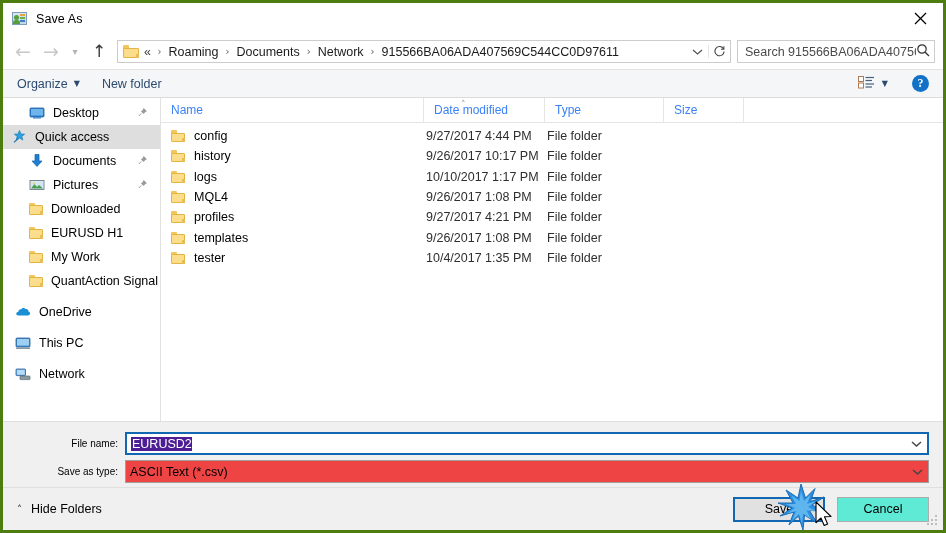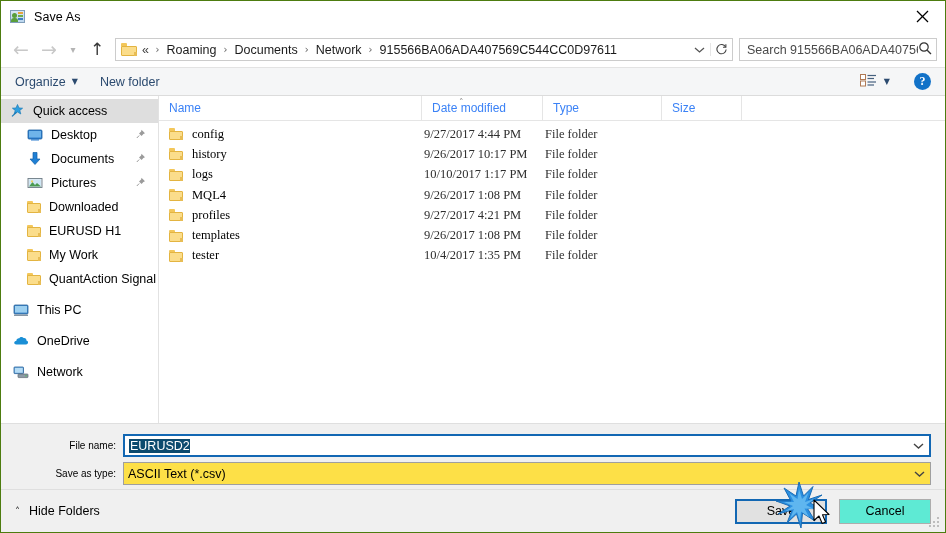--- a/index.html
+++ b/index.html
@@ -8,21 +8,21 @@
     font-family: "Liberation Sans", sans-serif;
     font-size: 12px;
     background: #ffffff;
     overflow: hidden;
     -webkit-font-smoothing: antialiased;
   }
   #dialog {
     position: relative;
     width: 946px; height: 533px;
     background: #ffffff;
-    border: 1px solid #4d7c0f;
+    border: 3px solid #4d7c0f;
     display: flex; flex-direction: column;
   }
 
   
   .titlebar {
     height: 31px; min-height: 31px;
     background: #ffffff;
     display: flex; align-items: center;
     position: relative;
   }
@@ -184,21 +184,21 @@
   }
   .colh.name { width: 263px; }
   .colh.date { width: 121px; }
   .colh.type { width: 119px; }
   .colh.size { width: 80px; }
   .sortcaret {
     position: absolute; left: 300px; top: 1px;
     color: #8a8a8a; font-size: 9px; font-family: "DejaVu Sans", sans-serif;
   }
 
-  .filelist { flex: 1 1 auto; overflow: hidden; padding-top: 3px; font-family: Liberation Serif, serif; }
+  .filelist { flex: 1 1 auto; overflow: hidden; padding-top: 3px; }
   .frow {
     height: 20.3px; display: flex; align-items: center;
     font-size: 12.5px; color: #000000;
   }
   .fname { width: 263px; display: flex; align-items: center; padding-left: 10px; flex:none; }
   .fname .folder-ico { width: 14px; height: 12px; margin-right: 9px; }
   .fdate { width: 121px; flex:none; color: #2e2e2e; padding-left: 2px; }
   .ftype { width: 119px; flex:none; color: #2e2e2e; padding-left: 2px; }
   .fsize { width: 80px; flex:none; color: #2e2e2e; }
 
@@ -214,26 +214,26 @@
     width: 122px; text-align: right; padding-right: 7px;
     font-size: 10px; color: #000000; flex: none;
   }
   .combo {
     flex: 1 1 auto; height: 23px; margin-right: 14px;
     display: flex; align-items: center;
     background: #ffffff; border: 1px solid #7a7a7a;
     position: relative;
   }
   .combo.focused { border: 2px solid #1267b3; }
-  .combo.grey { background: #fde047; border: 1px solid #9f9f9f; }
+  .combo.grey { background: #ef4444; border: 1px solid #9f9f9f; }
   .combo-val {
     flex: 1 1 auto; font-size: 12.5px; color: #000000;
     padding-left: 4px; white-space: nowrap; overflow: hidden;
   }
-  .combo-val .selhl { background: #0c4a6e; color: #ffffff; padding: 1px 0 2px 1px; }
+  .combo-val .selhl { background: #4c1d95; color: #ffffff; padding: 1px 0 2px 1px; }
   .combo-chev {
     width: 22px; flex: none; display: flex; align-items: center; justify-content: center;
   }
 
   
   .footer {
     height: 43px; min-height: 43px;
     background: #f0f0f0;
     border-top: 1px solid #dfdfdf;
     display: flex; align-items: center;
@@ -366,45 +366,45 @@
       </span>
       <span class="tb-caret">▼</span>
     </div>
     <div class="help-btn">?</div>
   </div>
 
   <div class="body-area">
 
     <div class="sidebar">
 
-      <div class="sb-row sel">
-        <span class="sb-ico">
-          <svg width="16" height="16" viewBox="0 0 16 16">
-            <path d="M8.5 1.5 L10 5 L13.6 5.2 L10.8 7.4 L11.8 11 L8.5 9 L5.2 11 L6.2 7.4 L3.4 5.2 L7 5 Z" fill="#2e9fe0" stroke="#1b7bb8" stroke-width="0.7"></path>
-            <line x1="3" y1="13.4" x2="7.5" y2="9.2" stroke="#1b7bb8" stroke-width="1.2"></line>
-          </svg>
-        </span>
-        <span class="sb-label">Quick access</span>
-      </div>
-
       <div class="sb-row indent">
         <span class="sb-ico">
           <svg width="16" height="16" viewBox="0 0 16 16">
             <rect x="1" y="3" width="14" height="9" rx="1" fill="#2f7fd0" stroke="#1d5f9e" stroke-width="0.8"></rect>
             <rect x="2" y="4" width="12" height="6.5" fill="#6fb4ea"></rect>
             <rect x="4" y="12.3" width="8" height="1.2" fill="#2f7fd0"></rect>
           </svg>
         </span>
         <span class="sb-label">Desktop</span>
         <span class="pin">
           <svg width="10" height="10" viewBox="0 0 10 10">
             <path d="M5.5 0.8 L9 4.3 L7.4 4.9 L5.6 7 L3 4.4 L5.1 2.6 Z" fill="#9b9b9b"></path>
             <line x1="3.2" y1="6.5" x2="0.8" y2="9" stroke="#9b9b9b" stroke-width="1"></line>
           </svg>
         </span>
+      </div>
+
+      <div class="sb-row sel">
+        <span class="sb-ico">
+          <svg width="16" height="16" viewBox="0 0 16 16">
+            <path d="M8.5 1.5 L10 5 L13.6 5.2 L10.8 7.4 L11.8 11 L8.5 9 L5.2 11 L6.2 7.4 L3.4 5.2 L7 5 Z" fill="#2e9fe0" stroke="#1b7bb8" stroke-width="0.7"></path>
+            <line x1="3" y1="13.4" x2="7.5" y2="9.2" stroke="#1b7bb8" stroke-width="1.2"></line>
+          </svg>
+        </span>
+        <span class="sb-label">Quick access</span>
       </div>
 
       <div class="sb-row indent">
         <span class="sb-ico">
           <svg width="16" height="16" viewBox="0 0 16 16">
             <path d="M6 1.5 L10 1.5 L10 8 L13 8 L8 13.5 L3 8 L6 8 Z" fill="#1f7fd4" stroke="#0f5fa8" stroke-width="0.7"></path>
           </svg>
         </span>
         <span class="sb-label">Documents</span>
         <span class="pin">
@@ -465,35 +465,35 @@
           <span class="tab"></span>
             <span class="body"></span>
             <span class="fold"></span>
         </span>
         <span class="sb-label">QuantAction Signal</span>
       </div>
 
       <div class="sb-row group">
         <span class="sb-ico">
           <svg width="16" height="16" viewBox="0 0 16 16">
+            <path d="M3.5 11.5 C1.6 11.5 1 10.2 1.3 9.2 C1.6 8.2 2.8 7.8 3.3 7.9 C3.3 6 5 5 6.3 5.3 C7 3.7 9.5 3.5 10.6 5 C12.4 4.7 13.6 6 13.4 7.4 C15.1 7.6 15.4 9.4 14.7 10.5 C14.2 11.3 13.3 11.5 12.6 11.5 Z" fill="#1a8fd6"></path>
+          </svg>
+        </span>
+        <span class="sb-label">OneDrive</span>
+      </div>
+
+      <div class="sb-row group">
+        <span class="sb-ico">
+          <svg width="16" height="16" viewBox="0 0 16 16">
             <rect x="1" y="3" width="14" height="9" rx="1" fill="#3e86c9" stroke="#2a639b" stroke-width="0.8"></rect>
             <rect x="2" y="4" width="12" height="6.6" fill="#9dd0f0"></rect>
             <rect x="1" y="12.6" width="14" height="1.3" fill="#7b8b99"></rect>
           </svg>
         </span>
         <span class="sb-label">This PC</span>
-      </div>
-
-      <div class="sb-row group">
-        <span class="sb-ico">
-          <svg width="16" height="16" viewBox="0 0 16 16">
-            <path d="M3.5 11.5 C1.6 11.5 1 10.2 1.3 9.2 C1.6 8.2 2.8 7.8 3.3 7.9 C3.3 6 5 5 6.3 5.3 C7 3.7 9.5 3.5 10.6 5 C12.4 4.7 13.6 6 13.4 7.4 C15.1 7.6 15.4 9.4 14.7 10.5 C14.2 11.3 13.3 11.5 12.6 11.5 Z" fill="#1a8fd6"></path>
-          </svg>
-        </span>
-        <span class="sb-label">OneDrive</span>
       </div>
 
       <div class="sb-row group">
         <span class="sb-ico">
           <svg width="16" height="16" viewBox="0 0 16 16">
             <rect x="1" y="3" width="9.5" height="6.6" rx="0.7" fill="#4e8fcd" stroke="#2a639b" stroke-width="0.8"></rect>
             <rect x="1.8" y="3.8" width="8" height="5" fill="#b6dcf5"></rect>
             <rect x="5" y="10" width="10" height="3.6" rx="0.7" fill="#8d9aa6" stroke="#5d6973" stroke-width="0.7"></rect>
             <circle cx="13" cy="11.8" r="0.7" fill="#4cc04c"></circle>
           </svg>

